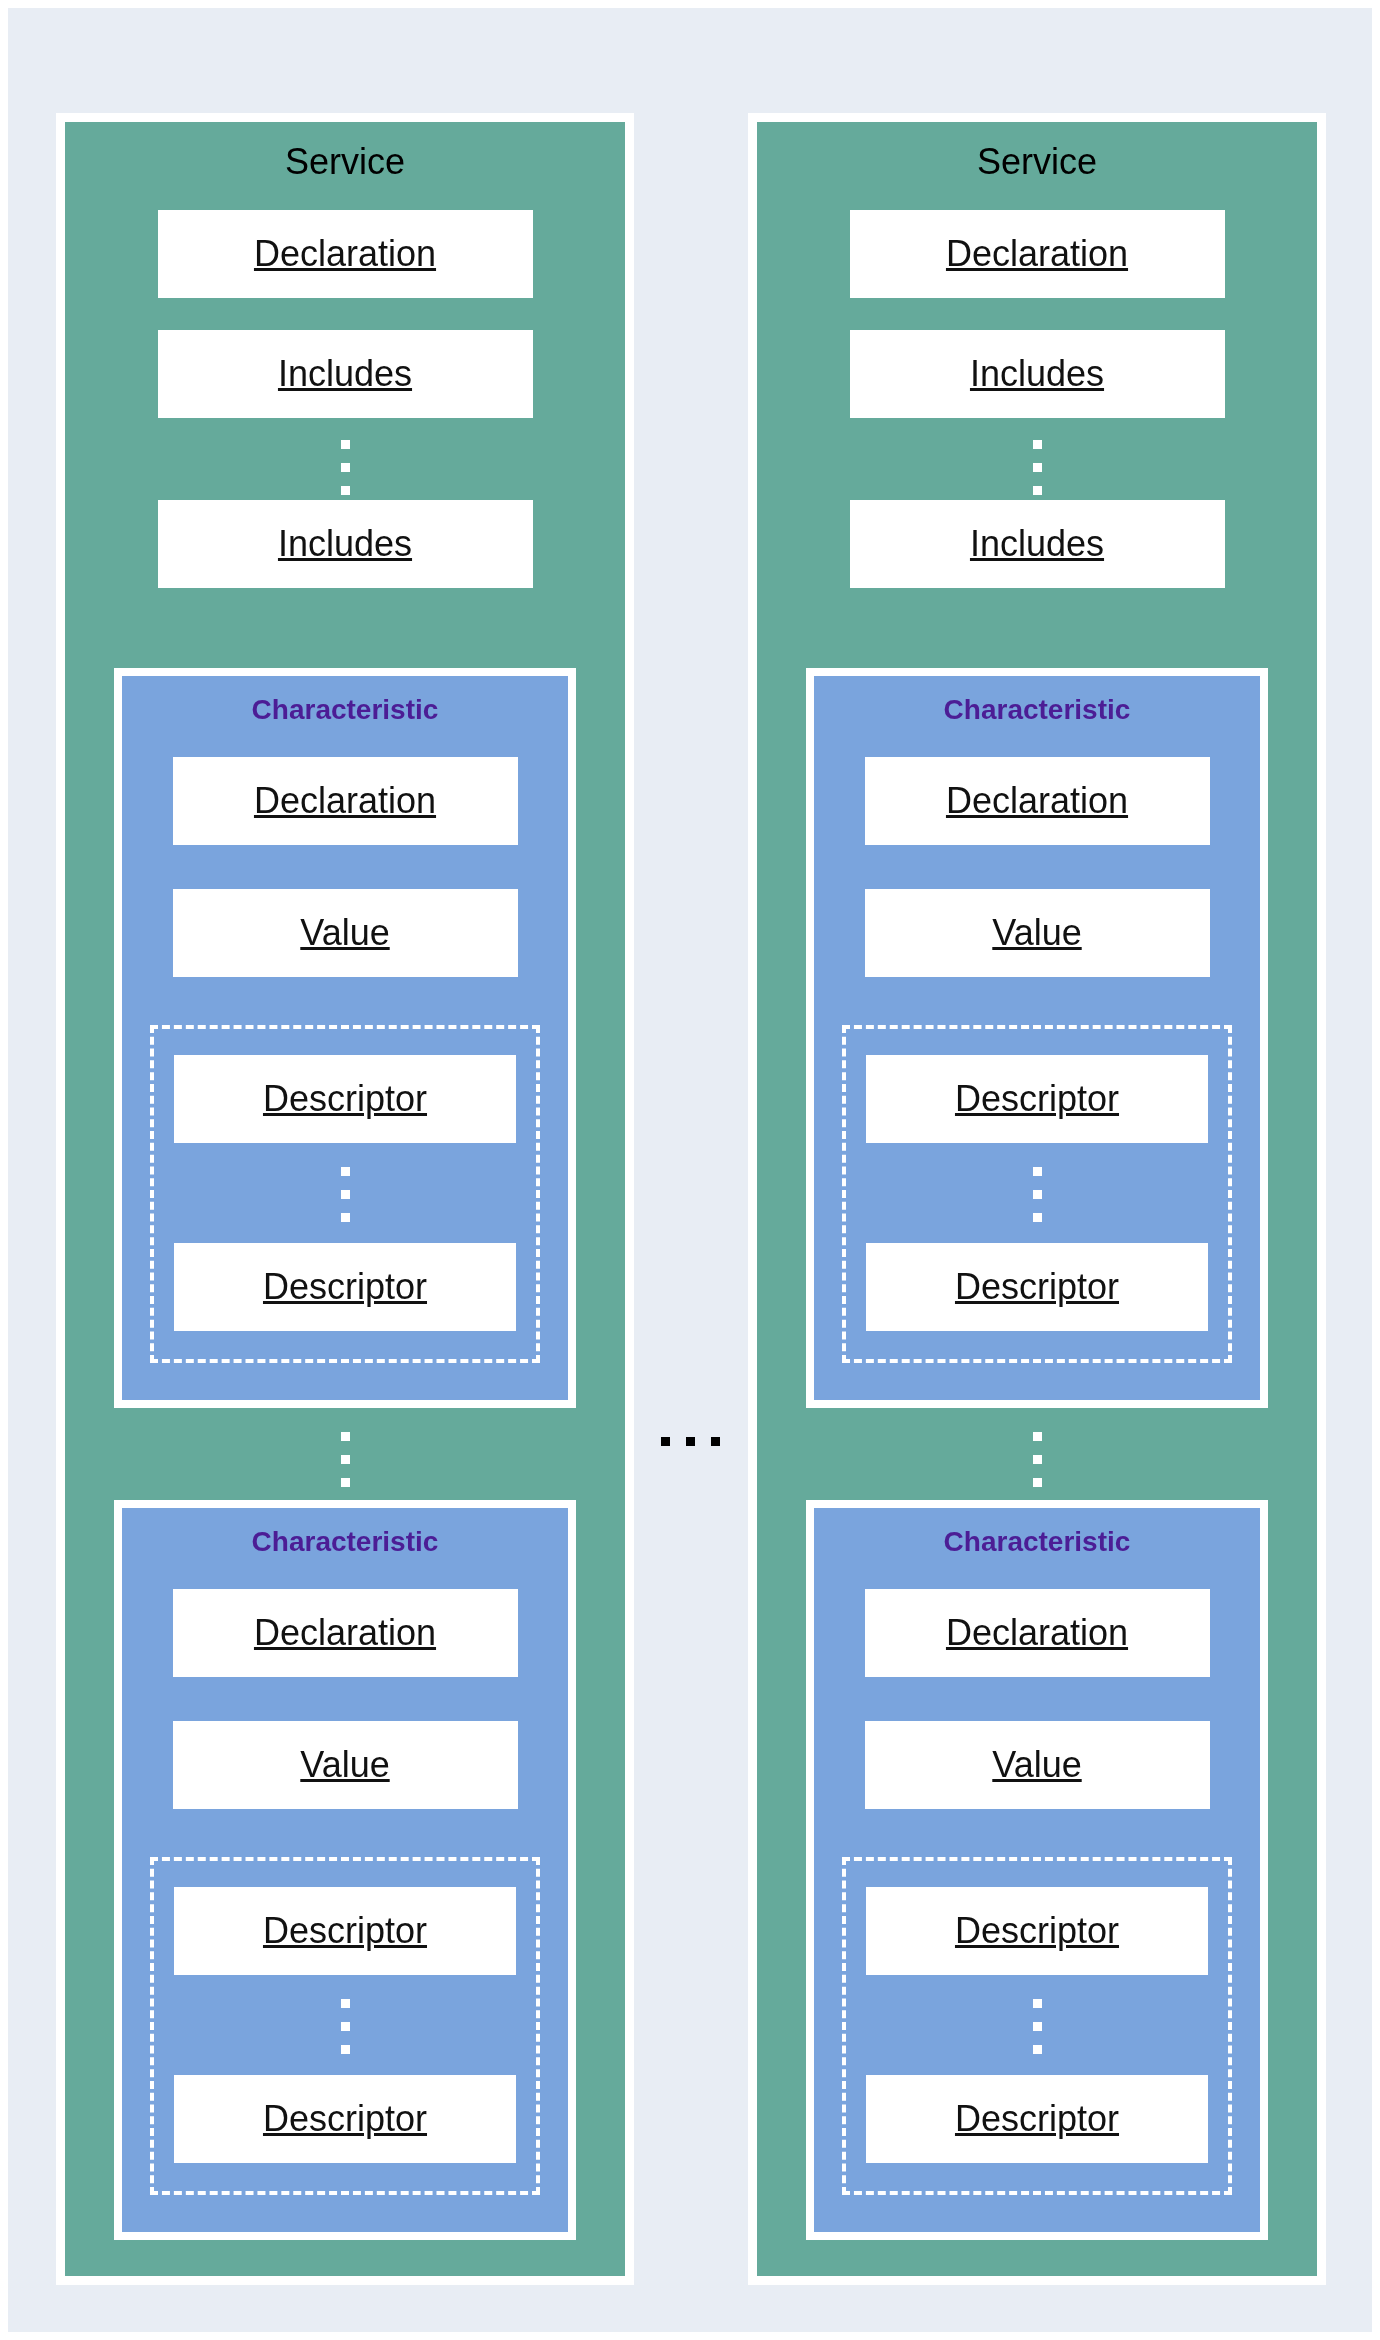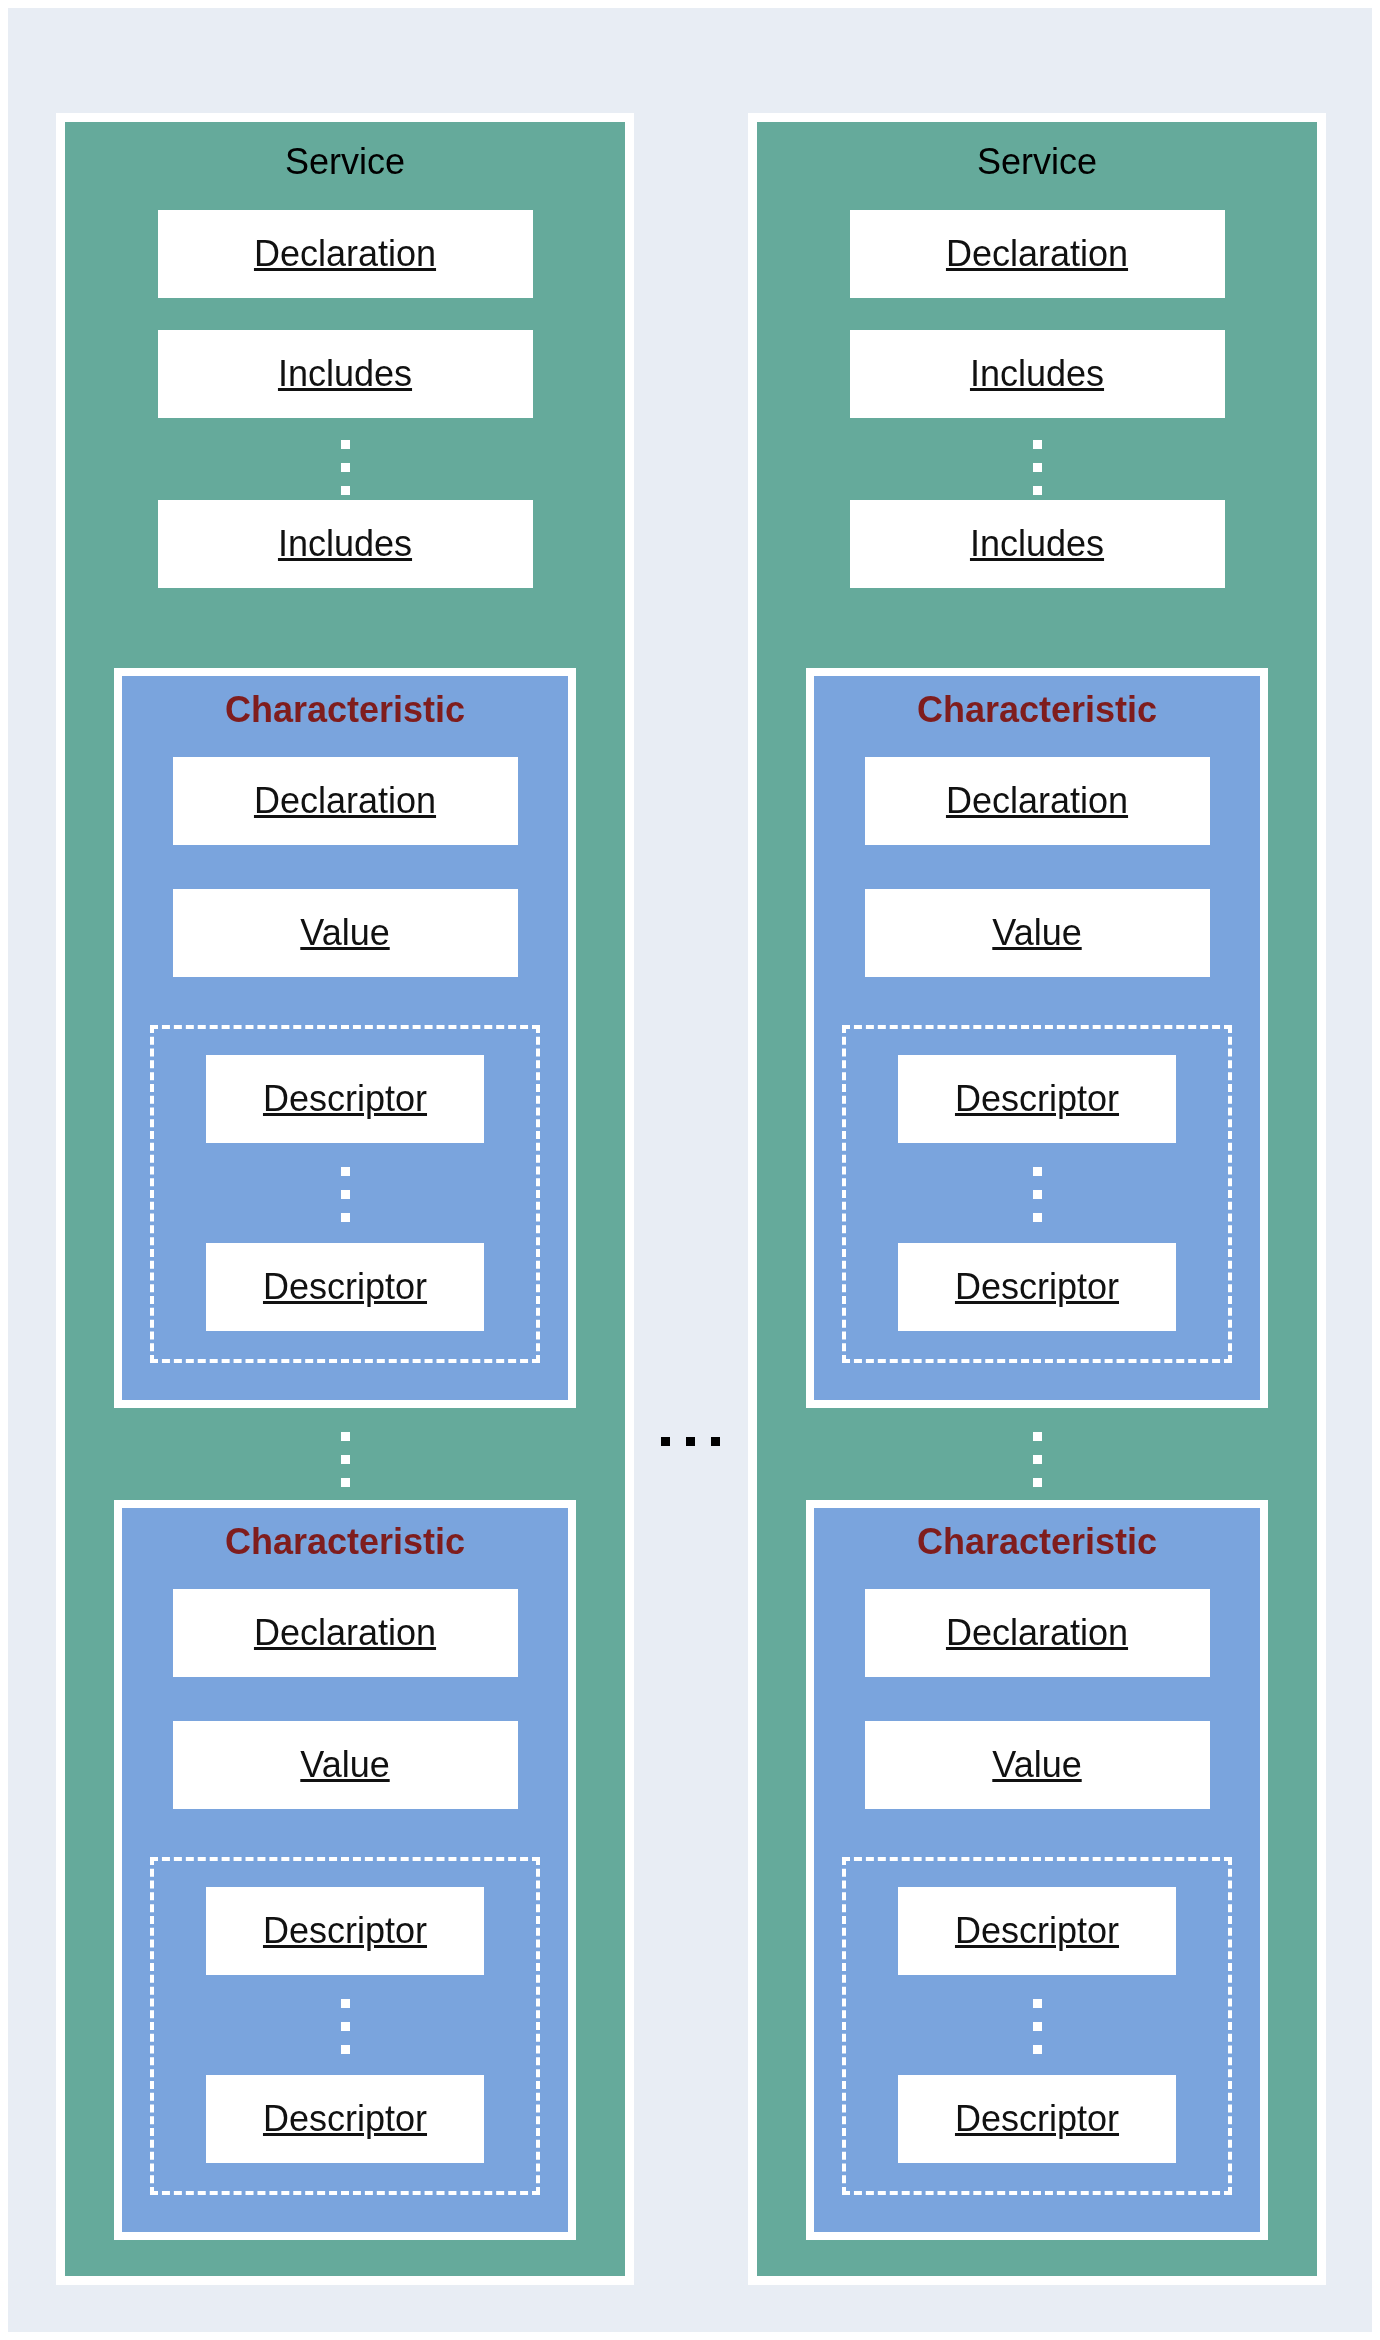--- a/index.html
+++ b/index.html
@@ -57,21 +57,21 @@
     align-items: center;
     justify-content: center;
     font-size: 36px;
     height: 88px;
     flex: none;
     box-sizing: border-box;
     text-decoration: underline;
   }
   .wbox.svc { width: 375px; }
   .wbox.chr { width: 345px; }
-  .wbox.dsc { width: 278px; }
+  .wbox.dsc { width: 342px; }
 
   .svc-decl { margin-top: 26px; }
   .svc-inc1 { margin-top: 32px; }
   .svc-dots { margin-top: 22px; }
   .svc-inc2 { margin-top: 5px;  }
 
   .vdots {
     display: flex;
     flex-direction: column;
     align-items: center;
@@ -95,24 +95,24 @@
     display: flex;
     flex-direction: column;
     align-items: center;
     flex: none;
   }
   .characteristic.second { margin-top: 13px; }
   .char-dots { margin-top: 24px; }
 
   .char-title {
     margin-top: 12px;
-    font-size: 36px;
+    font-size: 28px;
     line-height: 44px;
     font-weight: bold;
-    color: #7f1d1d;
+    color: #4c1d95;
     flex: none;
   }
   .char-decl { margin-top: 25px; }
   .char-val  { margin-top: 44px; text-align: right; }
 
   .dashed {
     margin-top: 48px;
     width: 390px;
     height: 338px;
     border: 4px dashed #ffffff;

